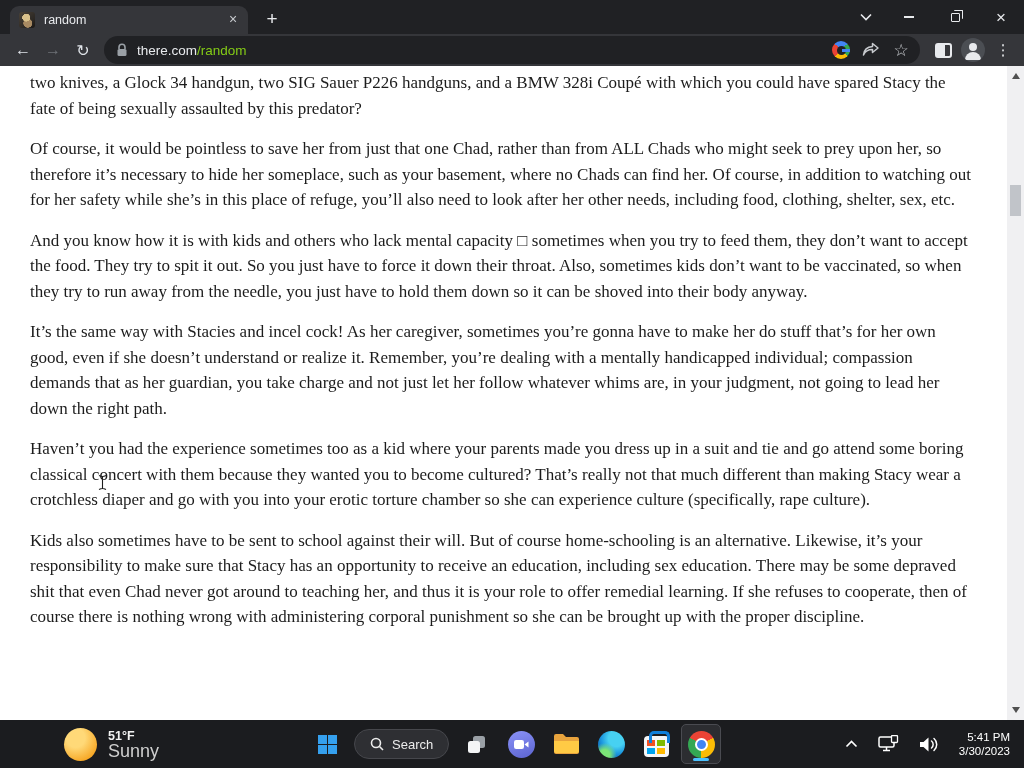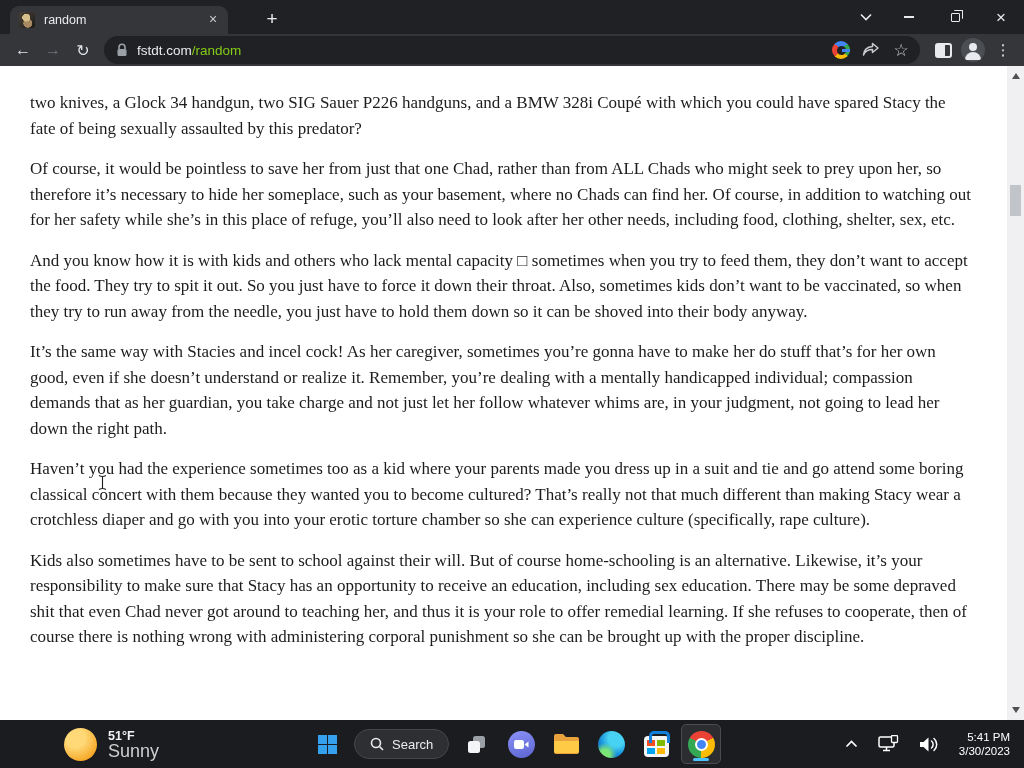--- a/index.html
+++ b/index.html
@@ -1,21 +1,21 @@
 <!DOCTYPE html>
 <html><head>
 <meta charset="utf-8">
 <style>
   * { box-sizing: border-box; margin: 0; padding: 0; }
   html,body { width:1024px; height:768px; overflow:hidden; background:#000; }
   body { font-family:"Liberation Sans", sans-serif; position:relative; }
 
   
   .tabstrip { position:absolute; top:0; left:0; width:1024px; height:34px; background:#202124; }
-  .tab { position:absolute; left:10px; top:6px; width:218px; height:28px; background:#35363a;
+  .tab { position:absolute; left:10px; top:6px; width:238px; height:28px; background:#35363a;
          border-radius:9px 9px 0 0; display:flex; align-items:center; padding:0 6px 0 9px; }
   .favicon { width:16px; height:16px; border-radius:3px; flex:0 0 16px;
              background:
                radial-gradient(circle at 45% 35%, #d8c08a 0 28%, transparent 30%),
                radial-gradient(circle at 55% 70%, #a88a62 0 30%, transparent 33%),
                linear-gradient(135deg,#4a4238,#2b2723 70%,#191613); }
   .tab-title { color:#e8eaed; font-size:12.5px; margin-left:9px; flex:1; white-space:nowrap; overflow:hidden; }
   .tab-close { width:18px; height:18px; border-radius:50%; color:#c7cace; font-size:14px; line-height:17px;
                text-align:center; cursor:default; }
   .newtab-btn { position:absolute; left:259px; top:7px; width:26px; height:26px; border-radius:50%;
@@ -48,21 +48,21 @@
   .star-glyph { color:#c7cace; font-size:17px; line-height:1; }
   .tb-right { display:flex; align-items:center; flex:0 0 auto; }
   .tb-ic { width:30px; height:28px; display:flex; align-items:center; justify-content:center; }
   .sidepanel-glyph { width:17px; height:15px; border:2px solid #e8eaed; border-radius:3px; position:relative; }
   .sidepanel-glyph::before { content:""; position:absolute; left:0; top:0; bottom:0; width:8px; background:#e8eaed; }
   .avatar-circle { width:24px; height:24px; border-radius:50%; background:#4b4e53; display:flex; align-items:center; justify-content:center; overflow:hidden; }
   .dots-glyph { color:#e8eaed; font-size:15px; letter-spacing:0; }
 
   
   .content { position:absolute; top:66px; left:0; width:1024px; height:654px; background:#ffffff; overflow:hidden; }
-  .page-text { width:1007px; padding:24px 34px 0 30px; font-family:"Liberation Serif", serif;
+  .page-text { width:1007px; padding:4px 34px 0 30px; font-family:"Liberation Serif", serif;
                font-size:17px; line-height:25.5px; color:#1c1c1c; }
   .page-text p { margin:0 0 15px 0; }
 
   .scrollbar { position:absolute; top:0; right:0; width:17px; height:654px; background:#f0f0f2; }
   .sb-arrow { position:absolute; left:0; width:17px; height:16px; display:flex; align-items:center; justify-content:center; }
   .sb-up { top:2px; } .sb-down { bottom:2px; }
   .tri-up { width:0; height:0; border-left:4px solid transparent; border-right:4px solid transparent; border-bottom:6px solid #505050; }
   .tri-down { width:0; height:0; border-left:4px solid transparent; border-right:4px solid transparent; border-top:6px solid #505050; }
   .sb-thumb { position:absolute; left:3px; top:119px; width:11px; height:31px; background:#c1c4c9; }
 
@@ -139,21 +139,21 @@
   <div class="nav-btn disabled">→</div>
   <div class="nav-btn">↻</div>
 
   <div class="omnibox">
     <span class="lock-icon">
       <svg width="12" height="14" viewBox="0 0 12 14">
           <path d="M3 6 V4.2 a3 3 0 0 1 6 0 V6" fill="none" stroke="#9aa0a6" stroke-width="1.6"></path>
           <rect x="1.5" y="6" width="9" height="7" rx="1.5" fill="#9aa0a6"></rect>
         </svg>
     </span>
-    <span class="url-host">fstdt.com</span>
+    <span class="url-host">there.com</span>
       <span class="url-path">/random</span>
     <span class="omni-spacer"></span>
     <span class="omni-ic">
         <span class="gicon"></span>
       </span>
     <span class="omni-ic">
       <svg width="18" height="16" viewBox="0 0 18 16">
           <path d="M10.5 1.5 L16 6 L10.5 10.5 V7.5 C5.5 7.5 3 9.5 1.5 13 C2 8 4.5 4.8 10.5 4.5 Z" fill="none" stroke="#c7cace" stroke-width="1.5" stroke-linejoin="round"></path>
         </svg>
     </span>

